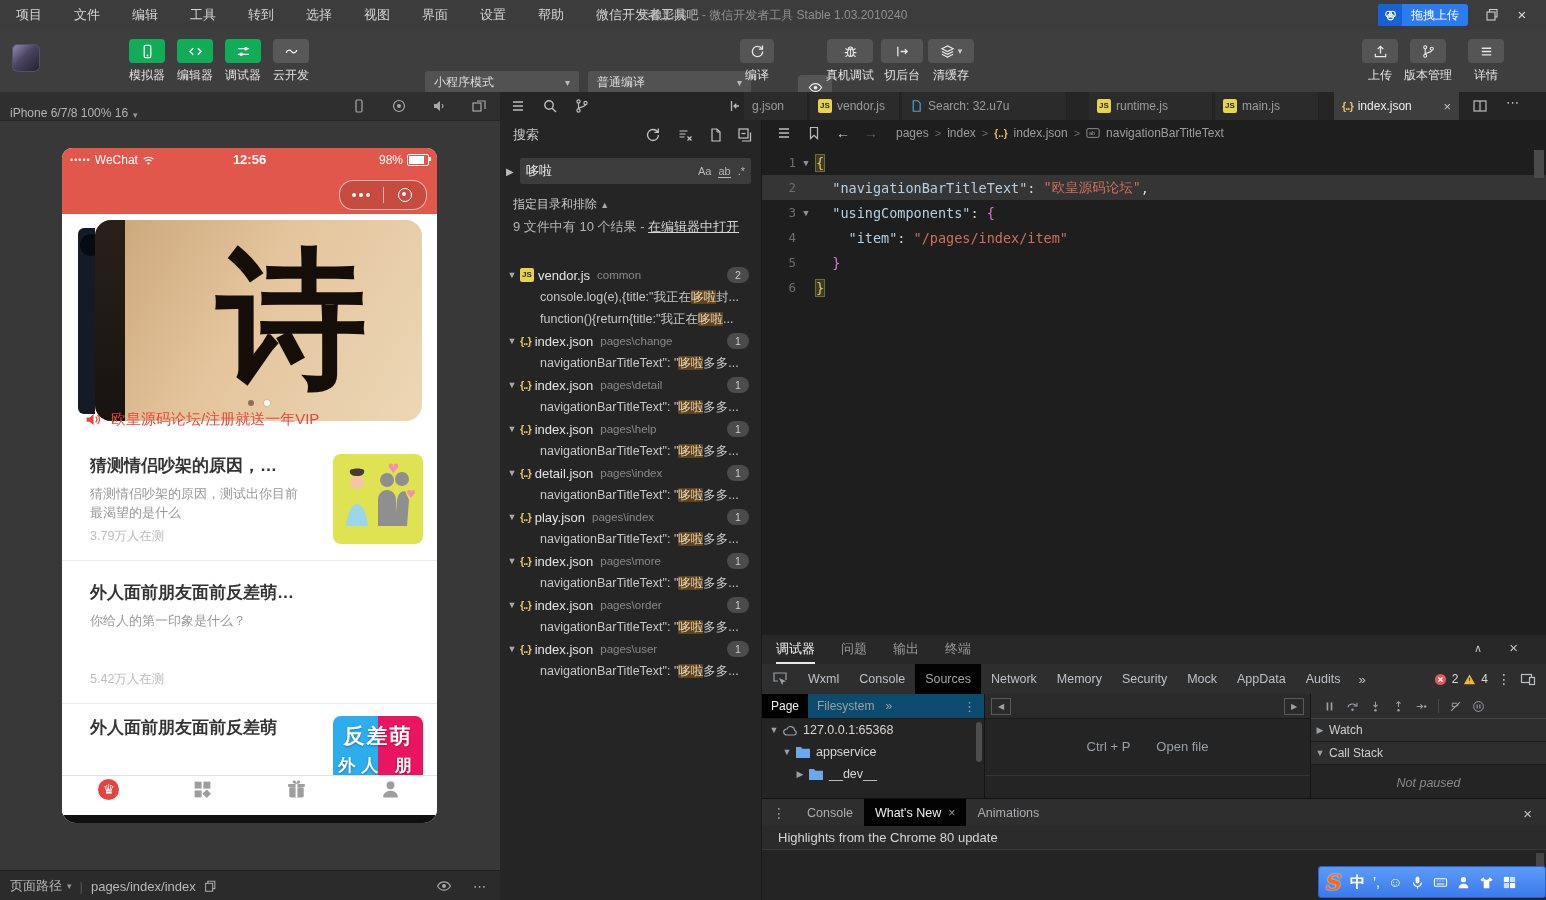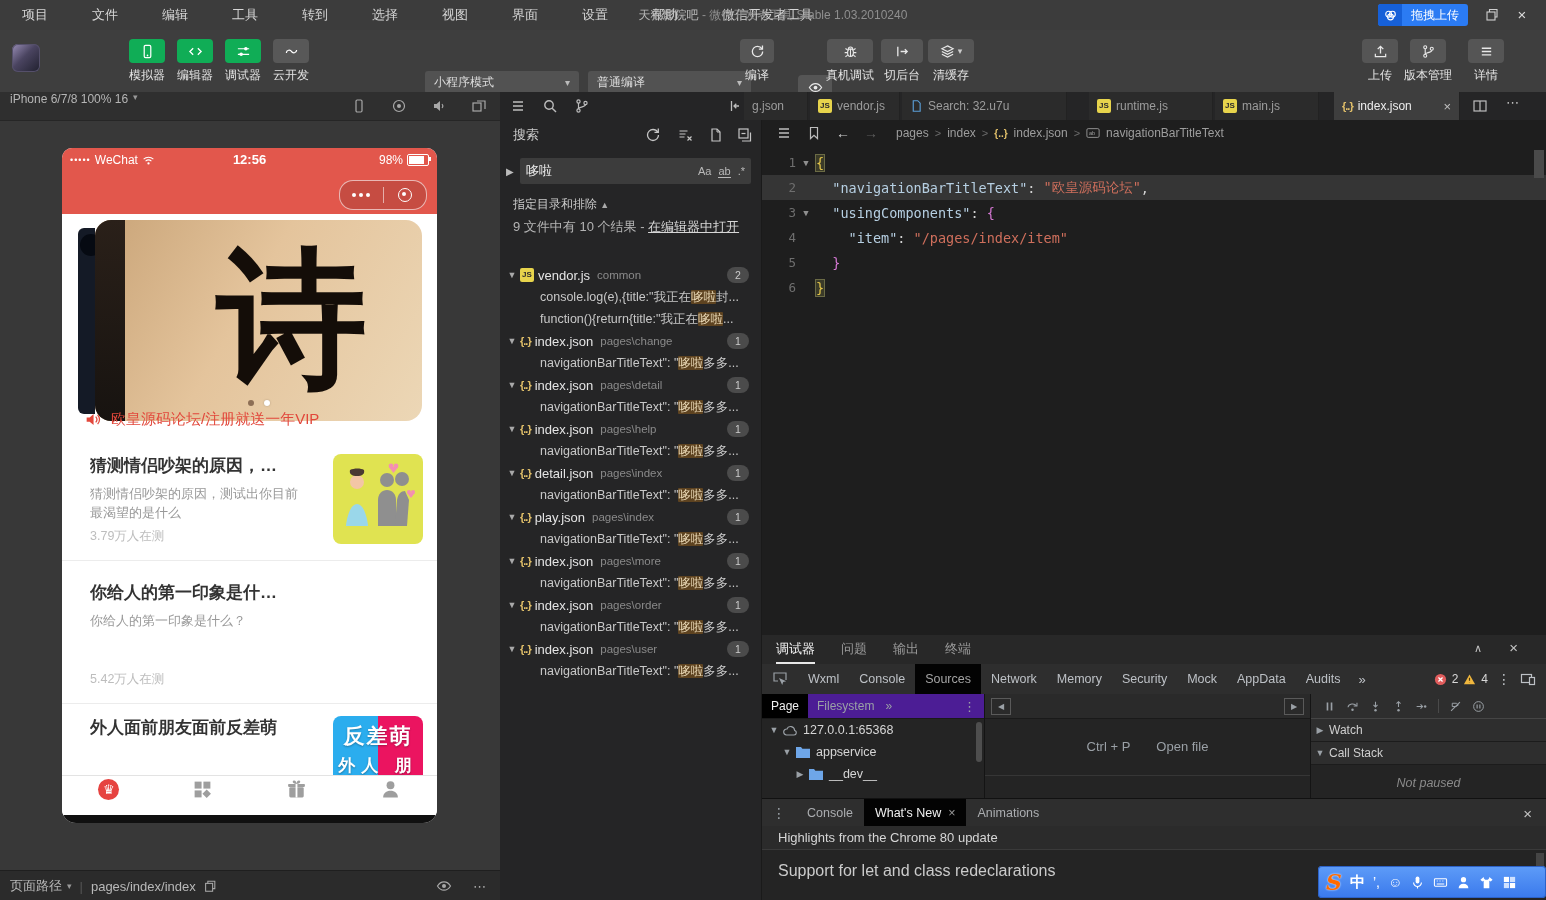--- a/index.html
+++ b/index.html
@@ -4,21 +4,21 @@
 <style>
   html,body{margin:0;padding:0;background:#1b1b1b}
   #app{position:relative;width:1546px;height:900px;background:#383838;overflow:hidden;
        font-family:"Liberation Sans","DejaVu Sans",sans-serif;color:#ccc;font-size:13px;
        -webkit-font-smoothing:antialiased}
   .ic{display:inline-block;width:16px;height:16px;vertical-align:middle}
   .ic svg{width:100%;height:100%;display:block}
 
   
   #titlebar{position:absolute;left:0;top:0;width:100%;height:30px;background:#3c3c3c;display:flex;align-items:center}
-  .menu-item{padding:0 22px;height:30px;line-height:30px;font-size:13px;color:#d6d6d6;cursor:default}
+  .menu-item{padding:0 16px;height:30px;line-height:30px;font-size:13px;color:#d6d6d6;cursor:default}
   #win-title{position:absolute;left:50%;top:0;transform:translateX(-50%);line-height:30px;font-size:12px;color:#8f8f8f;white-space:nowrap}
   #win-title .proj{color:#b9b9b9}
   #drag-upload{position:absolute;right:78px;top:4px;height:22px;background:#2b7bf3;border-radius:3px;display:flex;align-items:center;color:#fff;font-size:12px;cursor:pointer}
   #drag-upload .logo{width:24px;height:22px;background:#1660d8;border-radius:3px 0 0 3px;display:flex;align-items:center;justify-content:center}
   #drag-upload .lbl{padding:0 9px}
   .winbtn{position:absolute;top:7px;width:16px;height:16px;color:#cfcfcf}
   #btn-restore{right:46px}
   #btn-close{right:16px;font-size:15px;line-height:16px;text-align:center;color:#dcdcdc}
 
   
@@ -34,21 +34,21 @@
   .select .caret{margin-left:auto;color:#bbb;font-size:10px;padding-left:14px}
   #sel-mode{left:425px;width:136px}
   #sel-compile{left:588px;width:145px}
   .act-btn{position:absolute;top:9px;text-align:center;cursor:pointer}
   .act-btn .tile{height:24px;margin:0 auto;border-radius:4px;background:#555;display:flex;align-items:center;justify-content:center;color:#e8e8e8;gap:3px}
   .act-btn .mlabel{margin-top:4px;font-size:12px;color:#e3e3e3;white-space:nowrap}
   .act-btn .caret{font-size:9px;color:#ccc}
 
   
   #simarea{position:absolute;left:0;top:92px;width:500px;height:778px;background:#383838}
-  #devbar{position:absolute;left:0;top:0;width:100%;height:28px;background:#2f2f2f;border-bottom:1px solid #262626;display:flex;align-items:flex-start}
+  #devbar{position:absolute;left:0;top:0;width:100%;height:28px;background:#2f2f2f;border-bottom:1px solid #262626;display:flex;align-items:flex-end}
   #devbar .dev{margin-left:10px;font-size:12px;color:#b5b5b5}
   #devbar .caret{font-size:9px;color:#999;margin-left:5px}
   .devic{position:absolute;top:6px;color:#a8a8a8}
   #pathbar{position:absolute;left:0;top:778px;width:500px;height:30px;background:#2b2b2b;border-top:1px solid #1f1f1f;display:flex;align-items:center;color:#b9b9b9;font-size:13px}
   #pathbar .sep{color:#555;margin:0 8px}
   #pathbar .caret{font-size:9px;color:#999;margin-left:5px}
 
   
   #phone{position:absolute;left:62px;top:56px;width:375px;height:675px;background:#fff;border-radius:10px 10px 14px 14px;overflow:hidden}
   #p-status{position:absolute;left:0;top:0;width:100%;height:26px;background:#e2574c;color:#fff;font-size:12px}
@@ -171,21 +171,21 @@
   #dtabs .insp{margin:0 10px 0 10px;color:#9aa0a6;cursor:pointer}
   .dttab{padding:0 10px;height:30px;line-height:30px;font-size:12.5px;color:#bdc1c6;cursor:pointer}
   .dttab.on{background:#030303;color:#a3a3a3}
   #dtabs .more{color:#bdc1c6;font-size:13px;padding:0 8px;cursor:pointer}
   #dtabs .badges{margin-left:auto;display:flex;align-items:center;gap:5px}
   #dtabs .bnum{font-size:12px;color:#d8d8d8}
   #dtabs .vdots{color:#bdc1c6;padding:0 9px;cursor:pointer;font-size:14px}
   #dtabs .dev{margin-right:10px;color:#bdc1c6;cursor:pointer}
   #dbody{position:absolute;left:0;top:59px;width:100%;height:104px}
   #src-left{position:absolute;left:0;top:0;width:223px;height:104px;border-right:1px solid #141414;box-sizing:border-box}
-  #sltabs{height:24px;background:#4c1d95;border-bottom:1px solid #1a1a1a;display:flex;align-items:center}
+  #sltabs{height:24px;background:#0c4a6e;border-bottom:1px solid #1a1a1a;display:flex;align-items:center}
   .sltab{padding:0 9px;height:24px;line-height:24px;font-size:12px;color:#9aa0a6;cursor:pointer}
   .sltab.on{background:#000;color:#f1f1f1}
   #sltabs .more{color:#9aa0a6;margin-left:2px;font-size:12px}
   #sltabs .vdots{margin-left:auto;margin-right:8px;color:#9aa0a6;font-size:13px;cursor:pointer}
   .trow{height:22px;display:flex;align-items:center;font-size:12.5px;color:#d6d6d6;cursor:pointer}
   .trow .chev{width:12px;text-align:center;color:#9aa0a6;font-size:9px}
   .trow .tic{width:16px;height:14px;margin:0 5px 0 2px}
   #slscroll{position:absolute;right:2px;top:28px;width:6px;height:40px;background:#4e4e4e;border-radius:3px}
   #src-mid{position:absolute;left:223px;top:0;width:325px;height:104px}
   #smbar{height:24px;border-bottom:1px solid #1a1a1a;background:#2a2a2a;position:relative}
@@ -512,21 +512,21 @@
                   <circle cx="63" cy="12" r="2.4"></circle>
                   <path d="M55.8 13h9.4L60.5 19z"></path>
                   <circle cx="76" cy="38" r="2"></circle>
                   <circle cx="80" cy="38" r="2"></circle>
                   <path d="M74.2 39h7.6L78 44z"></path>
                 </g>
               </svg></div>
           </div>
           <div class="pdiv" style="top: 412px;"></div>
           <div class="pcard" style="top: 427px; height: 123px;">
-            <div class="ct">你给人的第一印象是什…</div>
+            <div class="ct">外人面前朋友面前反差萌…</div>
             <div class="cd">你给人的第一印象是什么？</div>
             <div class="cc">5.42万人在测</div>
           </div>
           <div class="pdiv" style="top: 555px;"></div>
           <div class="pcard" style="top: 562px; height: 65px;">
             <div class="ct">外人面前朋友面前反差萌</div>
             <div class="ci contrast">
               <span class="t1">反差萌</span>
               <span class="t2">外人 朋友</span>
             </div>
@@ -969,21 +969,20 @@
       <span class="vdots">⋮</span>
       <span id="drtabset" style="display:flex">
           <span class="drtab">Console</span>
           <span class="drtab on">What's New<span class="x">×</span></span>
           <span class="drtab">Animations</span>
         </span>
       <span class="close">×</span>
     </div>
     <div id="wnbar">Highlights from the Chrome 80 update</div>
     <div id="wncontent">
-      <div class="h">Support for let and class redeclarations</div>
     </div>
     <div id="wnscroll"></div>
   </div>
 
   <div id="ime">
     <span class="slogo">S</span>
     <span class="zh">中</span>
     <span class="glyph">’,</span>
     <span class="glyph">☺</span>
     <span class="iic ic">

